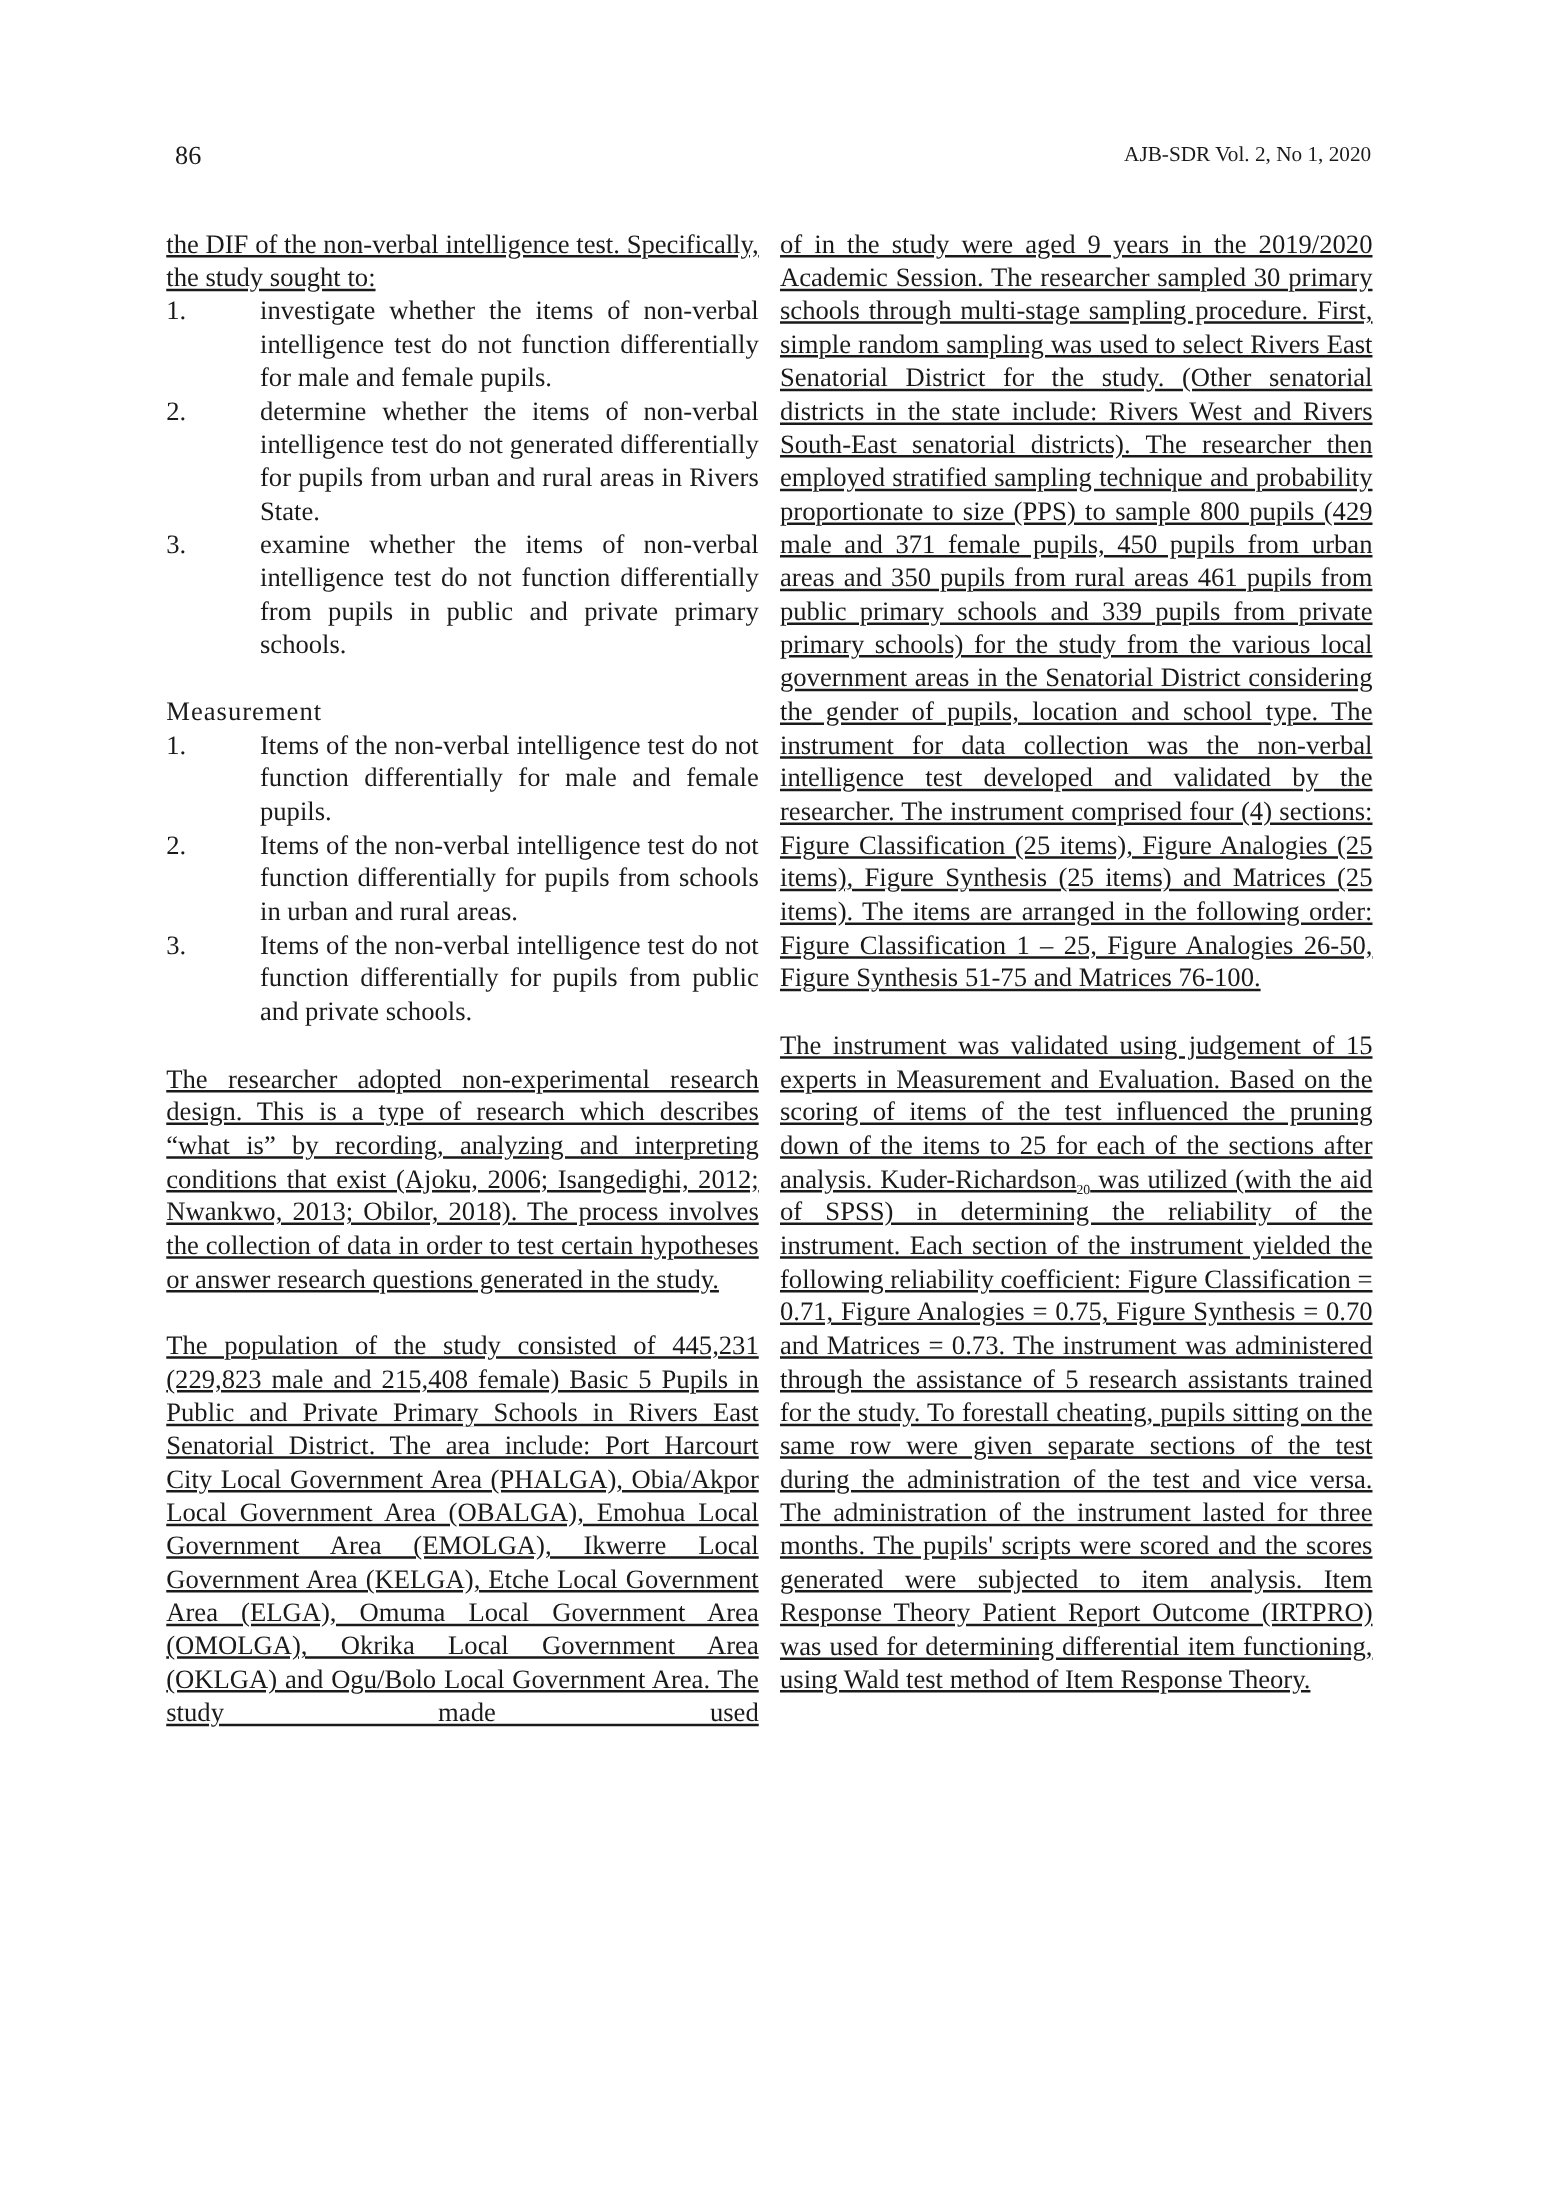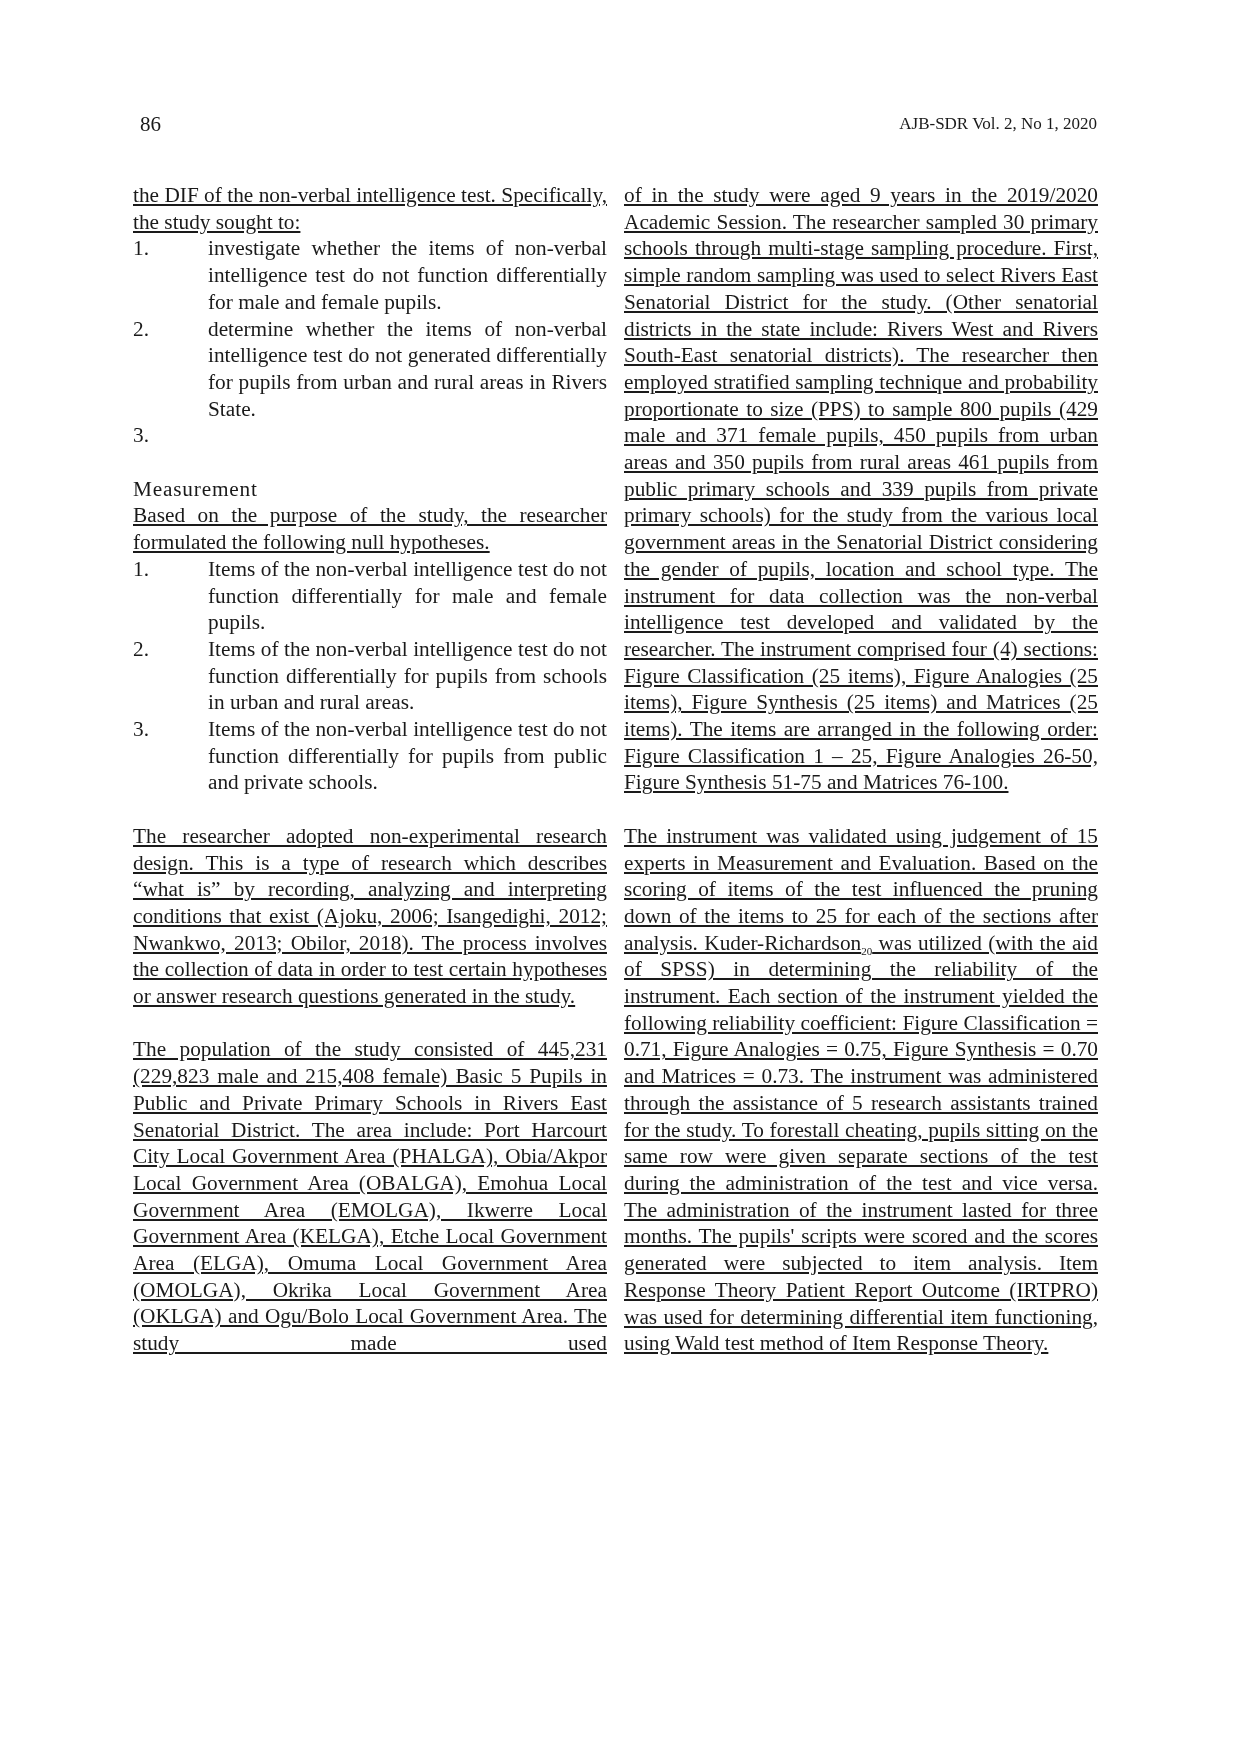--- a/index.html
+++ b/index.html
@@ -35,25 +35,25 @@
     <li>
       <span class="num">1.</span>
       <span class="txt">investigate whether the items of non-verbal intelligence test do not function differentially for male and female pupils.</span>
     </li>
     <li>
       <span class="num">2.</span>
       <span class="txt">determine whether the items of non-verbal intelligence test do not generated differentially for pupils from urban and rural areas in Rivers State.</span>
     </li>
     <li>
       <span class="num">3.</span>
+      <span class="txt">examine whether the items of non-verbal intelligence test do not function differentially from pupils in public and private primary schools.</span>
     </li>
   </ol>
   <div class="gap"></div>
   <h3 class="heading">Measurement</h3>
-  <p>Based on the purpose of the study, the researcher formulated the following null hypotheses.</p>
   <ol class="list">
     <li>
       <span class="num">1.</span>
       <span class="txt">Items of the non-verbal intelligence test do not function differentially for male and female pupils.</span>
     </li>
     <li>
       <span class="num">2.</span>
       <span class="txt">Items of the non-verbal intelligence test do not function differentially for pupils from schools in urban and rural areas.</span>
     </li>
     <li>

